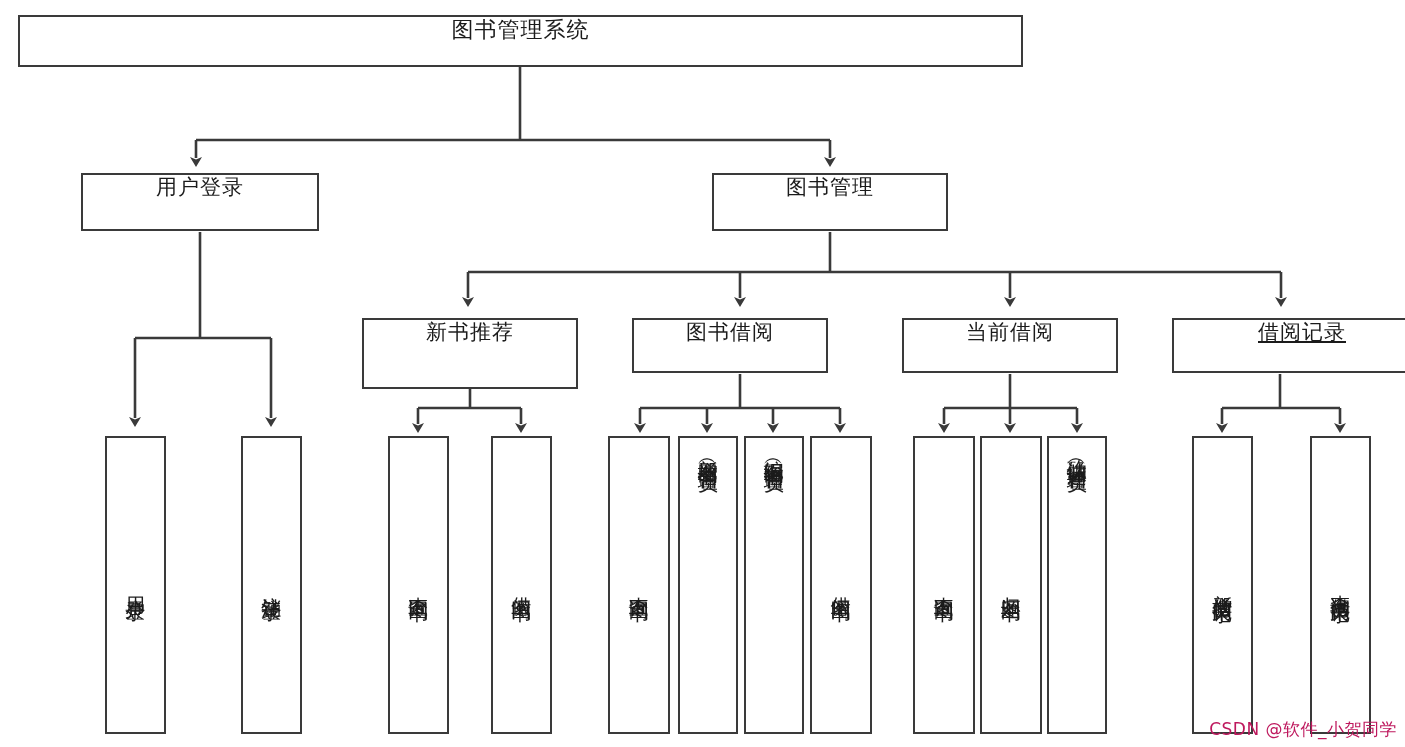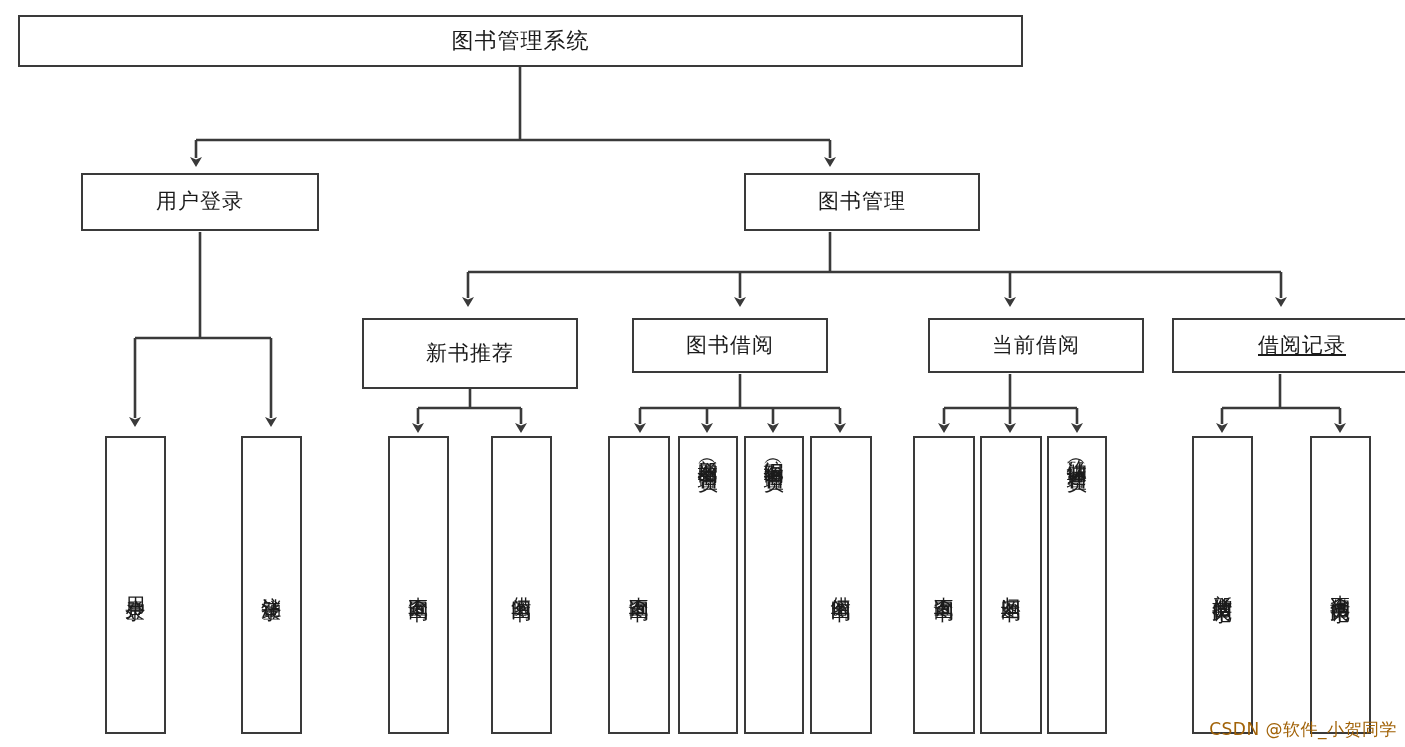--- a/index.html
+++ b/index.html
@@ -24,21 +24,20 @@
     width: 1405px;
     height: 747px;
     pointer-events: none;
   }
   .node {
     position: absolute;
     box-sizing: border-box;
     background: #ffffff;
     border: 2px solid #3a3a3a;
     display: flex;
-    align-items: center;
     justify-content: center;
     color: #1b1b1b;
   }
   .node.horiz {
     font-size: 21px;
     letter-spacing: 1px;
     line-height: 1.2;
   }
   .node.root {
     font-size: 22px;
@@ -59,21 +58,21 @@
   }
   .vert.centered {
     align-items: center;
     padding-top: 0;
   }
   #watermark {
     position: absolute;
     right: 8px;
     bottom: 6px;
     font-size: 17px;
-    color: #a16207;
+    color: #be185d;
     letter-spacing: 0.5px;
     white-space: nowrap;
   }
 </style>
 </head>
 <body>
 
 <div id="canvas">
 
   <svg id="wires" viewBox="0 0 1405 747">
@@ -127,33 +126,33 @@
   </svg>
 
   <div class="node horiz root" style="left:18px; top:15px; width:1005px; height:52px;">
     <span>图书管理系统</span>
   </div>
 
   <div class="node horiz" style="left:81px; top:173px; width:238px; height:58px;">
     <span>用户登录</span>
   </div>
 
-  <div class="node horiz" style="left:744px; top:173px; width:236px; height:58px;">
+  <div class="node horiz" style="left:712px; top:173px; width:236px; height:58px;">
     <span>图书管理</span>
   </div>
 
   <div class="node horiz" style="left:362px; top:318px; width:216px; height:71px;">
     <span>新书推荐</span>
   </div>
 
   <div class="node horiz" style="left:632px; top:318px; width:196px; height:55px;">
     <span>图书借阅</span>
   </div>
 
-  <div class="node horiz" style="left:928px; top:318px; width:216px; height:55px;">
+  <div class="node horiz" style="left:902px; top:318px; width:216px; height:55px;">
     <span>当前借阅</span>
   </div>
 
   <div class="node horiz" style="left:1172px; top:318px; width:260px; height:55px;text-decoration:underline;">
     <span>借阅记录</span>
   </div>
 
   <div class="node vert centered" style="left:105px; top:436px; width:61px; height:298px;">
     <span class="vlabel">用户登录</span>
   </div>

